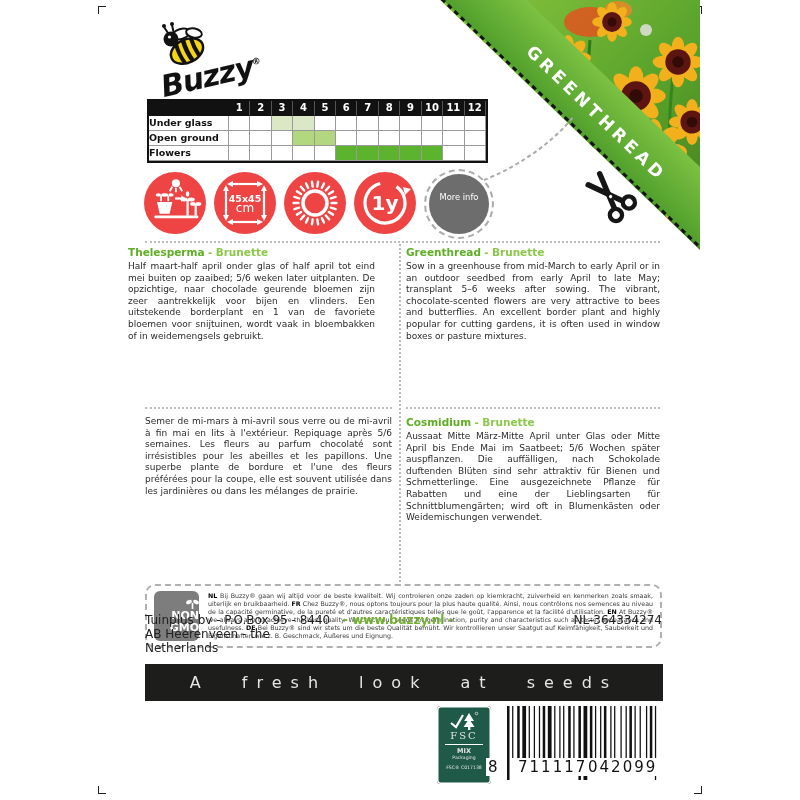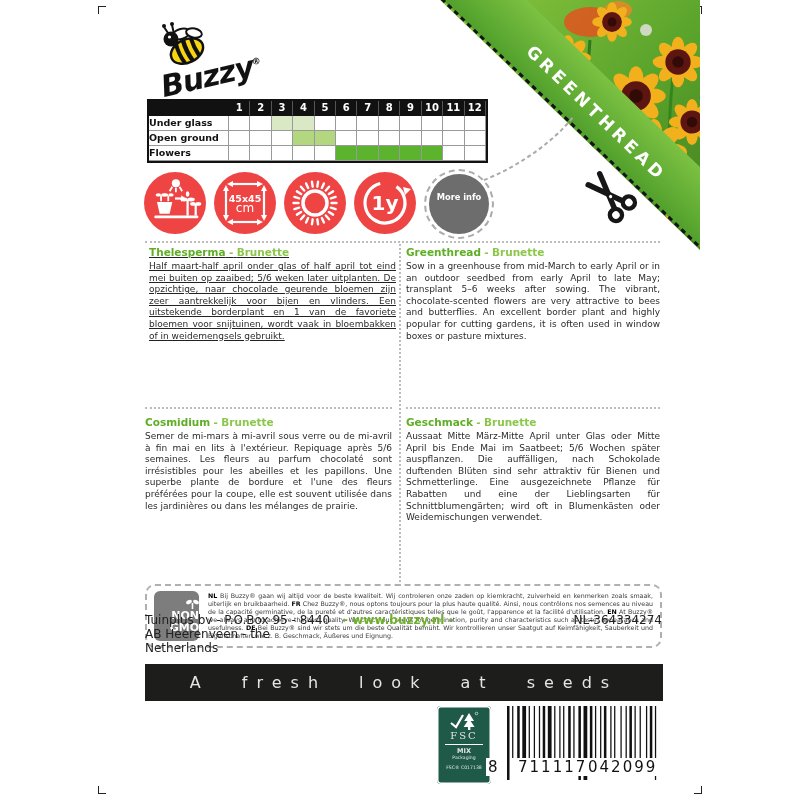--- a/index.html
+++ b/index.html
@@ -26,21 +26,21 @@
   #cal .cal-corner { background:#111; border-right:1px solid #111; border-bottom:1px solid #111; }
   #cal .cal-label { font-weight:bold; color:#111; }
 
   
   .badge { position:absolute; width:62px; height:62px; border-radius:50%; background:#ef4444;
            display:flex; align-items:center; justify-content:center; flex-direction:column;
            color:#fff; text-align:center; }
   .badge svg { display:block; }
   #more-ring { left:424px; top:169px; width:70px; height:70px; border:2px dashed #ababab; border-radius:50%; }
   #more-badge { left:429px; top:174px; width:60px; height:60px; background:#6d6d6d; }
-  #more-badge .t { font-size:8.3px; font-weight:bold; line-height:1.2;margin-top:45px; }
+  #more-badge .t { font-size:8.3px; font-weight:normal; line-height:1.2;margin-top:45px; }
 
   
   .dotline-h { position:absolute; border-top:2px dotted #bcbcbc; }
   .dotline-v { position:absolute; border-left:2px dotted #bcbcbc; }
 
   
   .sec { position:absolute; text-align:justify; }
   .sec h3 { font-size:10.5px; line-height:12px; margin-bottom:3px; font-weight:normal; }
   .sec h3 .ttl { color:#5fae25; font-weight:bold; }
   .sec h3 .sep, .sec h3 .var { color:#8bc74a; font-weight:bold; }
@@ -333,34 +333,33 @@
       <circle cx="2.5" cy="5" r="2" fill="#111"></circle>
       <ellipse cx="10" cy="1.8" rx="3" ry="1.5" fill="#fff" stroke="#111" stroke-width="0.7"></ellipse>
     </svg>
   </div>
 
   <div class="dotline-h" style="left:145px;top:241px;width:515px;"></div>
   <div class="dotline-h" style="left:145px;top:407px;width:247px;"></div>
   <div class="dotline-h" style="left:406px;top:407px;width:254px;"></div>
   <div class="dotline-v" style="left:399px;top:244px;height:342px;"></div>
 
-  <div class="sec" style="left:149px;top:246px;width:247px;text-decoration:underline;">
+  <div class="sec" style="left:128px;top:246px;width:247px;">
     <h3><span class="ttl">Thelesperma</span> <span class="sep">-</span> <span class="var">Brunette</span></h3>
     <p>Half maart-half april onder glas of half april tot eind mei buiten op zaaibed; 5/6 weken later uitplanten. De opzichtige, naar chocolade geurende bloemen zijn zeer aantrekkelijk voor bijen en vlinders. Een uitstekende borderplant en 1 van de favoriete bloemen voor snijtuinen, wordt vaak in bloembakken of in weidemengsels gebruikt.</p>
   </div>
   <div class="sec" style="left:406px;top:246px;width:254px;">
     <h3><span class="ttl">Greenthread</span> <span class="sep">-</span> <span class="var">Brunette</span></h3>
     <p>Sow in a greenhouse from mid-March to early April or in an outdoor seedbed from early April to late May; transplant 5–6 weeks after sowing. The vibrant, chocolate-scented flowers are very attractive to bees and butterflies. An excellent border plant and highly popular for cutting gardens, it is often used in window boxes or pasture mixtures.</p>
   </div>
   <div class="sec" style="left:145px;top:416px;width:247px;">
+    <p>Semer de mi-mars à mi-avril sous verre ou de mi-avril à fin mai en lits à l'extérieur. Repiquage après 5/6 semaines. Les fleurs au parfum chocolaté sont irrésistibles pour les abeilles et les papillons. Une superbe plante de bordure et l'une des fleurs préférées pour la coupe, elle est souvent utilisée dans les jardinières ou dans les mélanges de prairie.</p>
+  </div>
+  <div class="sec" style="left:406px;top:416px;width:254px;">
     <h3><span class="ttl">Cosmidium</span> <span class="sep">-</span> <span class="var">Brunette</span></h3>
-    <p>Semer de mi-mars à mi-avril sous verre ou de mi-avril à fin mai en lits à l'extérieur. Repiquage après 5/6 semaines. Les fleurs au parfum chocolaté sont irrésistibles pour les abeilles et les papillons. Une superbe plante de bordure et l'une des fleurs préférées pour la coupe, elle est souvent utilisée dans les jardinières ou dans les mélanges de prairie.</p>
-  </div>
-  <div class="sec" style="left:406px;top:416px;width:254px;">
-    <h3><span class="ttl">Geschmack</span> <span class="sep">-</span> <span class="var">Brunette</span></h3>
     <p>Aussaat Mitte März-Mitte April unter Glas oder Mitte April bis Ende Mai im Saatbeet; 5/6 Wochen später auspflanzen. Die auffälligen, nach Schokolade duftenden Blüten sind sehr attraktiv für Bienen und Schmetterlinge. Eine ausgezeichnete Pflanze für Rabatten und eine der Lieblingsarten für Schnittblumengärten; wird oft in Blumenkästen oder Weidemischungen verwendet.</p>
   </div>
 
   <div id="quality" class="abs">
     <div id="nongmo">
       <svg width="13" height="11" viewBox="0 0 13 11">
         <line x1="6.5" y1="10" x2="6.5" y2="4" stroke="#fff" stroke-width="1.6"></line>
         <ellipse cx="3" cy="3" rx="3" ry="1.9" fill="#fff" transform="rotate(-28 3 3)"></ellipse>
         <ellipse cx="10" cy="3" rx="3" ry="1.9" fill="#fff" transform="rotate(28 10 3)"></ellipse>
       </svg>

